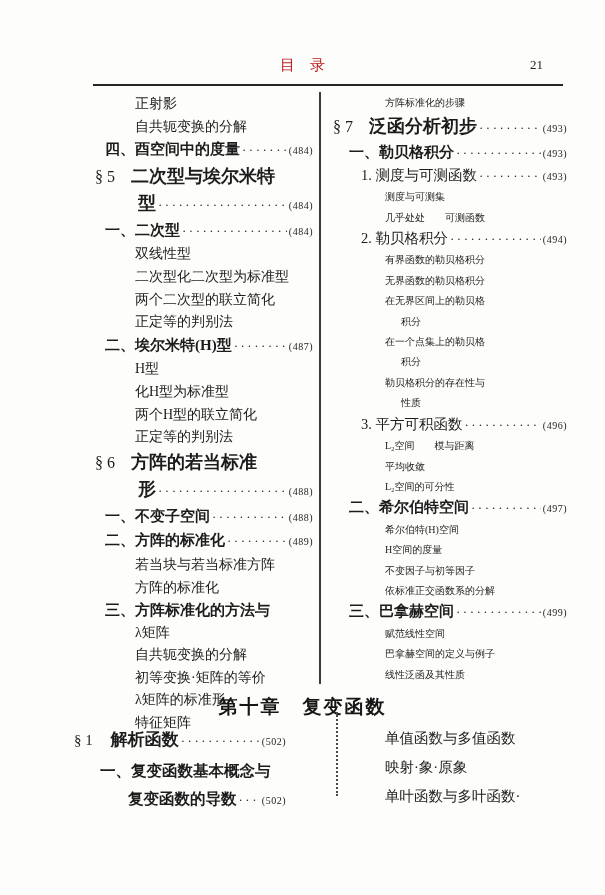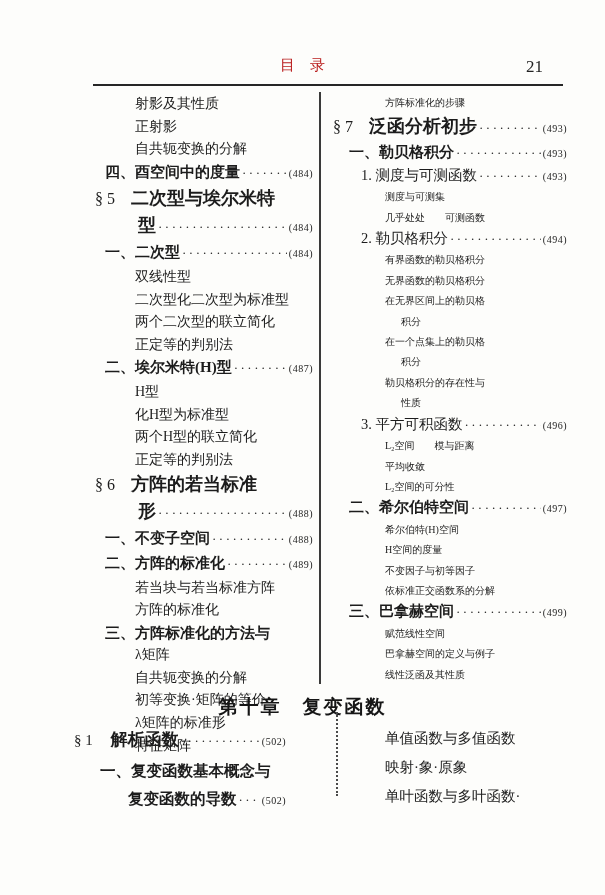--- a/index.html
+++ b/index.html
@@ -4,21 +4,21 @@
 <style>
   html,body{margin:0;padding:0;}
   body{background:#777;font-family:"Liberation Serif","DejaVu Serif",serif;}
   #scan-page{
     position:relative;width:605px;height:895px;background:#fdfdfb;color:#1c1c1c;
     margin:0 auto;overflow:hidden;
   }
   
   .hdr-title{position:absolute;top:56px;left:0;width:100%;text-align:center;
     font-size:15px;color:#b91c1c;}
-  .hdr-pagenum{position:absolute;top:57px;right:62px;font-size:17px;color:#222;}
+  .hdr-pagenum{position:absolute;top:57px;right:62px;font-size:13px;color:#222;}
   .hdr-rule{position:absolute;top:84px;left:93px;width:470px;height:0;
     border-top:2px solid #262626;}
   
   .vdiv-main{position:absolute;left:319px;top:92px;width:2px;height:592px;background:#3a3a3a;}
   .vdiv-bottom{position:absolute;left:336px;top:712px;height:84px;width:0;
     border-left:2px dotted #4a4a4a;}
   
   .col{position:absolute;}
   .col-left{left:95px;top:93px;width:218px;}
   .col-right{left:333px;top:93px;width:234px;}
@@ -67,23 +67,20 @@
 
 <div id="scan-page">
   <div class="hdr-title">目　录</div>
   <div class="hdr-pagenum">21</div>
   <div class="hdr-rule"></div>
 
   <div class="vdiv-main"></div>
 
   <div class="col col-left">
       <div class="line sub">
-        <span class="txt">射影及其性质</span>
-      </div>
-      <div class="line sub">
         <span class="txt">正射影</span>
       </div>
       <div class="line sub">
         <span class="txt">自共轭变换的分解</span>
       </div>
       <div class="line num">
         <span class="txt">四、酉空间中的度量</span>
         <span class="leader"></span>
         <span class="page">(484)</span>
       </div>

